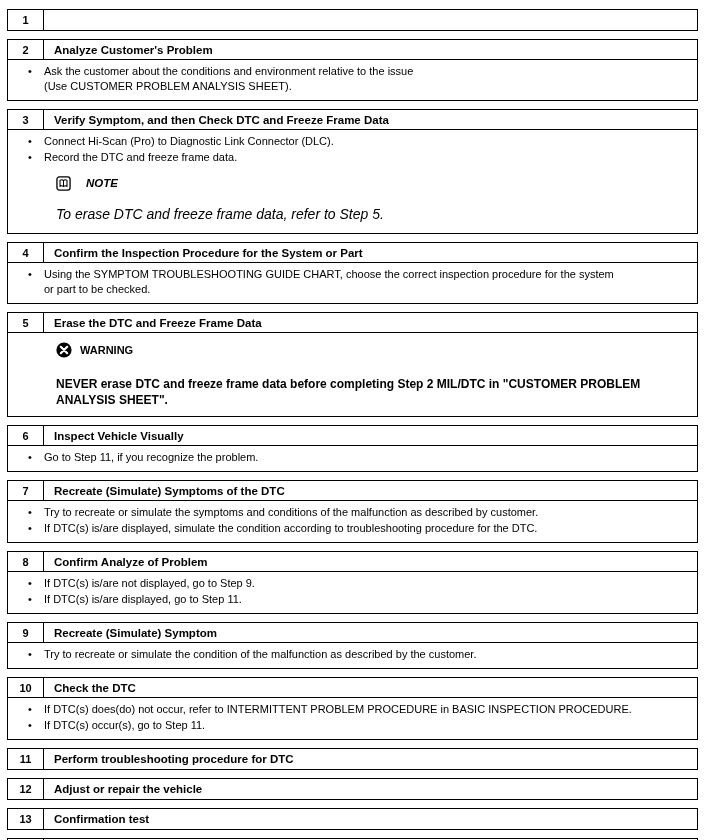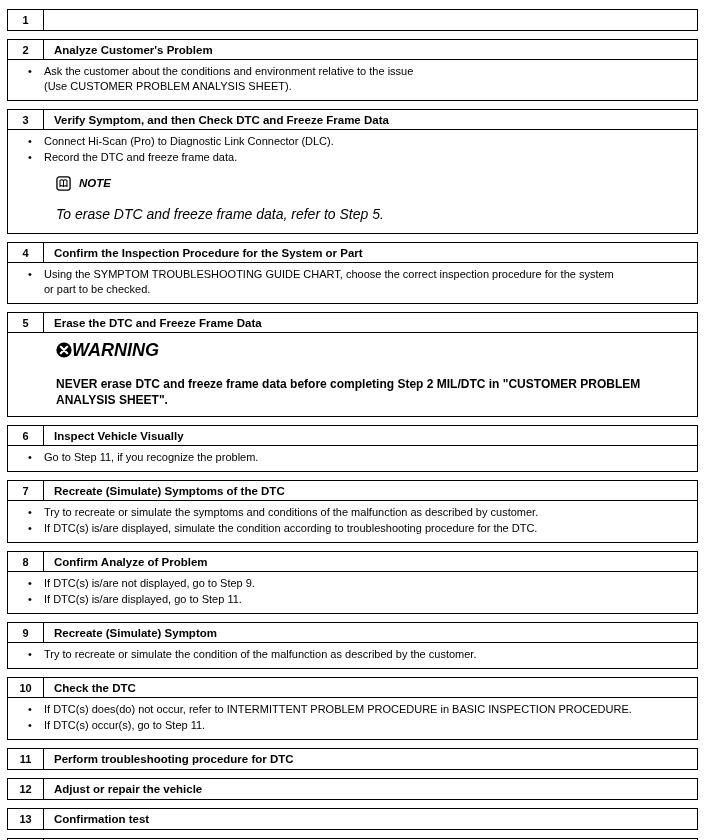--- a/index.html
+++ b/index.html
@@ -54,38 +54,38 @@
   ul.bullets li::before {
     content: "\2022";
     position: absolute;
     left: 8px;
     top: 0;
   }
   .note-block { margin: 11px 0 6px 36px; }
   .note-head {
     display: flex;
     align-items: center;
-    gap: 8px;
+    gap: 15px;
     font-weight: bold;
     font-style: italic;
     font-size: 11.5px;
   }
   .note-icon svg, .warning-icon svg { display: block; }
   .note-text {
     font-style: italic;
     margin-top: 16px;
     font-size: 14px;
   }
   .warning-block { margin: 6px 0 3px 36px; }
   .warning-head {
     display: flex;
     align-items: center;
-    font-weight: bold;
-    font-size: 18px;
-    font-style: italic;
+    gap: 8px;
+    font-weight: bold;
+    font-size: 11px;
   }
   .warning-text {
     font-weight: bold;
     margin-top: 18px;
     font-size: 12px;
     line-height: 16px;
     white-space: pre-line;
   }
 </style>
 </head>

